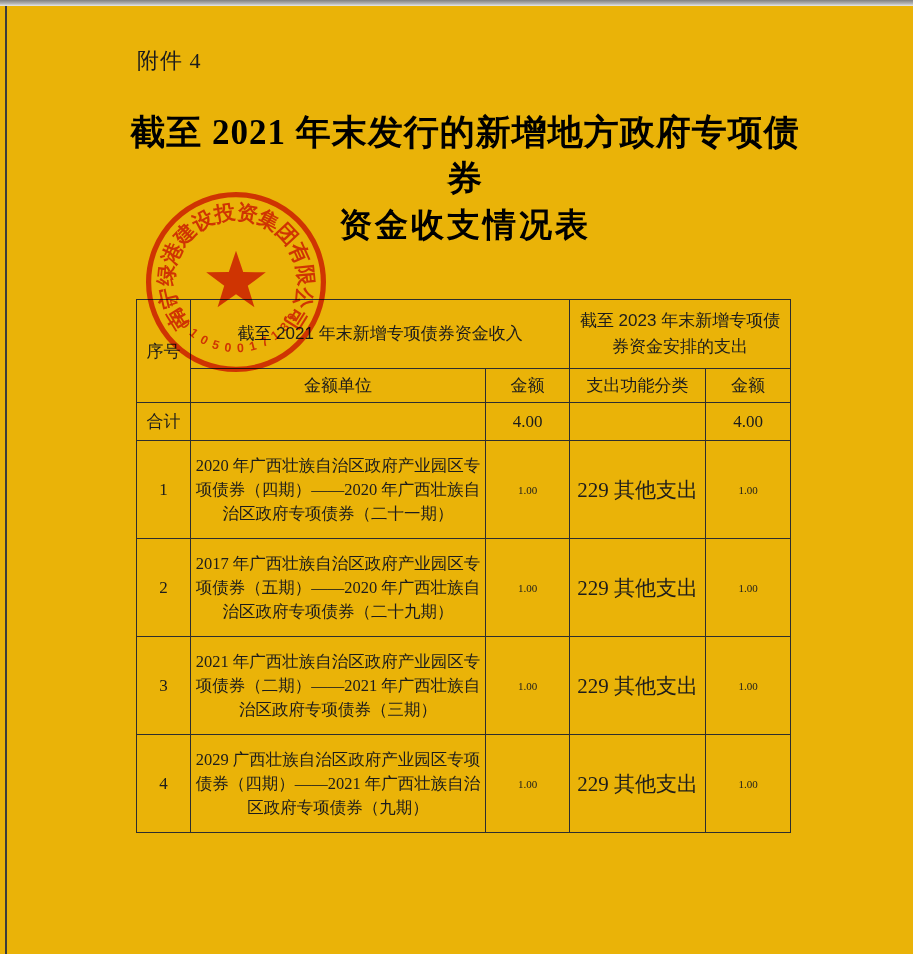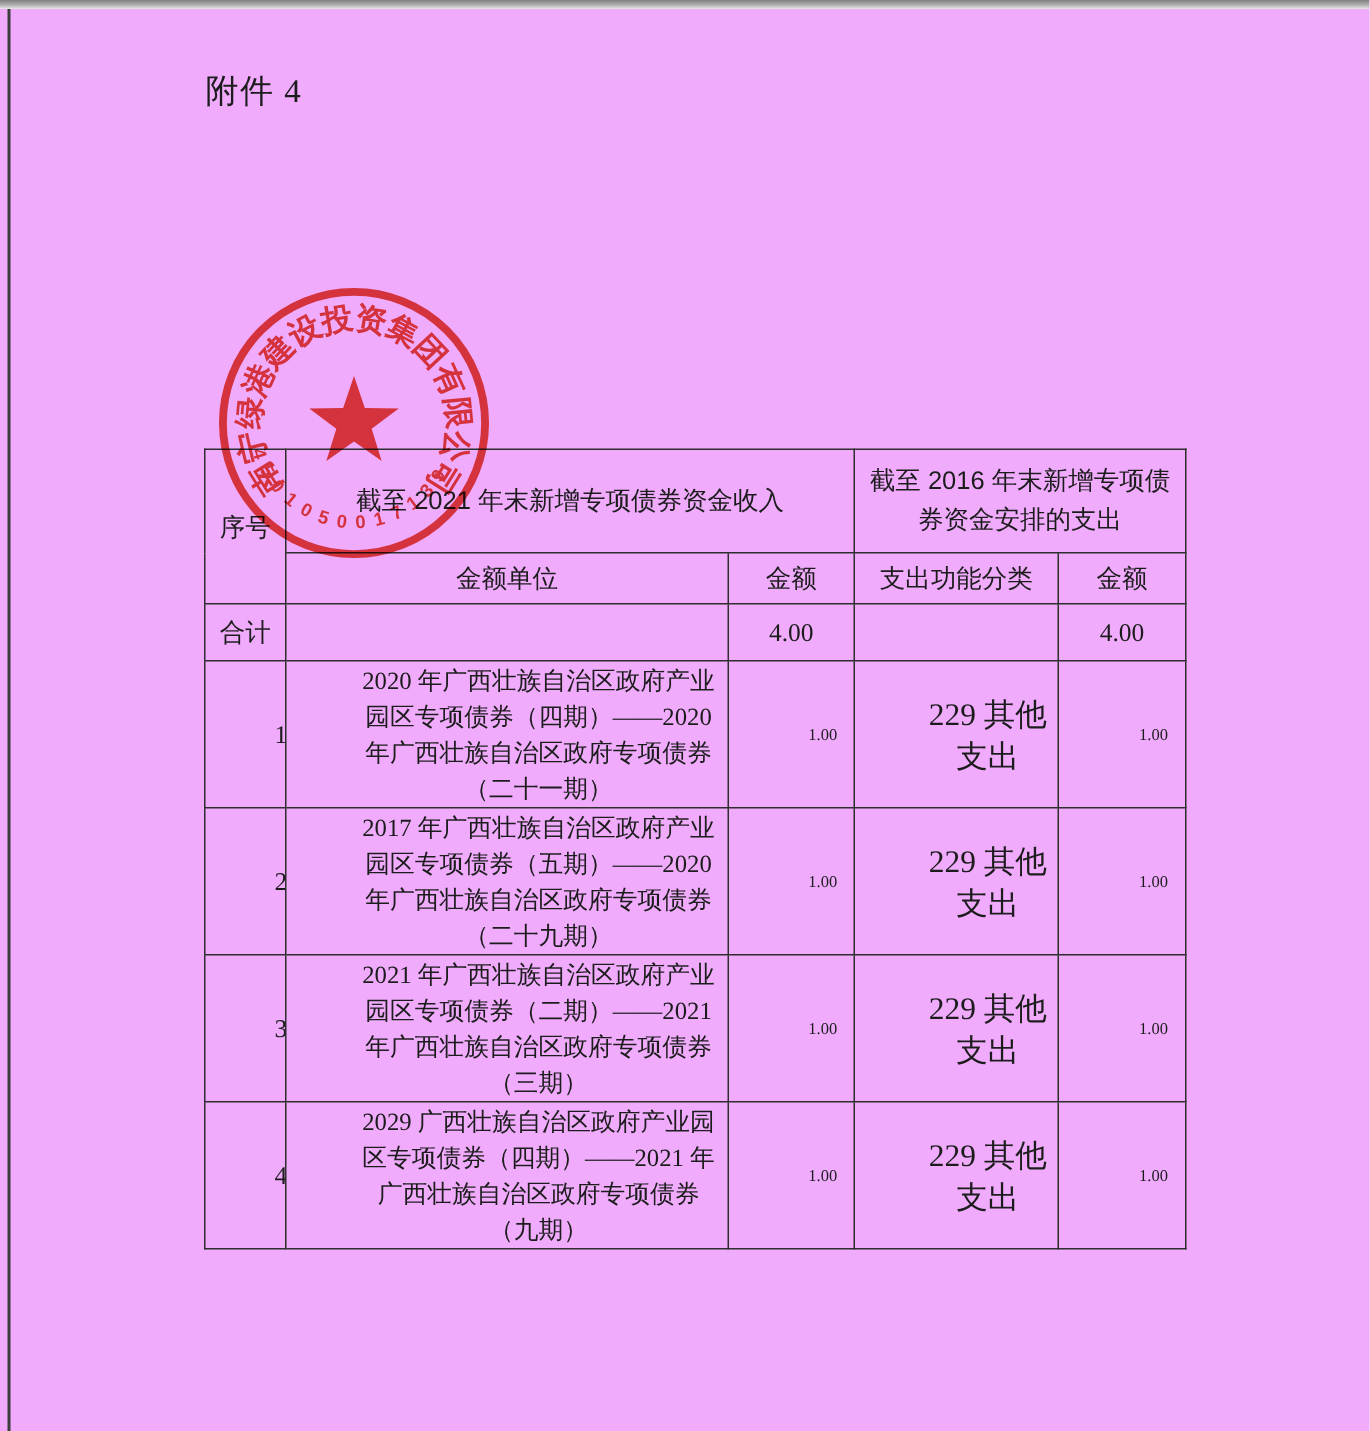--- a/index.html
+++ b/index.html
@@ -4,21 +4,21 @@
 <style>
   html,body{margin:0;padding:0;}
   body{
     background:#e8e8e8;
     font-family:"Liberation Serif","DejaVu Serif",serif;
   }
   .page{
     position:relative;
     width:913px;height:954px;
     margin:0 auto;
-    background:#f0abfc;
+    background:#eab308;
     overflow:hidden;
     color:#1c1c1c;
   }
   
   .scan-top-edge{
     position:absolute;top:0;left:0;width:913px;height:6px;
     background:linear-gradient(#7f7f7f,#b5b5b5 60%,#e9e9e9);
   }
   .scan-left-edge{
     position:absolute;top:6px;left:5px;width:2px;height:948px;
@@ -61,21 +61,21 @@
   th.col-th{
     height:33px;
     font-family:"Liberation Sans","DejaVu Sans",sans-serif;
     font-size:17px;
   }
   th.seq-th{
     font-family:"Liberation Sans","DejaVu Sans",sans-serif;
     font-size:17px;
   }
   tr.total-row td{height:37px;font-size:17px;}
-  tr.data-row td{height:97px;padding-left:46px;}
+  tr.data-row td{height:97px;}
   td.bond-name{
     font-size:16.5px;line-height:24px;padding:4px 12px;
   }
   td.amount{font-size:11px;}
   td.category{font-size:21px;}
   
   .stamp{
     position:absolute;left:141px;top:187px;
     width:190px;height:190px;
     opacity:0.92;
@@ -86,35 +86,40 @@
 </head>
 <body>
 
 <div class="page">
 
   <div class="scan-top-edge"></div>
   <div class="scan-left-edge"></div>
 
   <div class="attachment">附件 4</div>
 
+  <div class="title-block">
+    <div class="title-line1">截至 2021 年末发行的新增地方政府专项债</div>
+    <div class="title-line2">券</div>
+    <div class="title-line3">资金收支情况表</div>
+  </div>
 
 
   <table class="main-table">
     <colgroup>
       <col style="width:54px">
         <col style="width:295px">
         <col style="width:84px">
       <col style="width:136px">
         <col style="width:85px">
     </colgroup>
     <thead>
       <tr>
         <th class="seq-th" rowspan="2">序号</th>
         <th class="group-th" colspan="2">截至 2021 年末新增专项债券资金收入</th>
-        <th class="group-th" colspan="2">截至 2016 年末新增专项债券资金安排的支出</th>
+        <th class="group-th" colspan="2">截至 2023 年末新增专项债券资金安排的支出</th>
       </tr>
       <tr>
         <th class="col-th">金额单位</th>
         <th class="col-th">金额</th>
         <th class="col-th">支出功能分类</th>
         <th class="col-th">金额</th>
       </tr>
     </thead>
     <tbody>
       <tr class="total-row">

